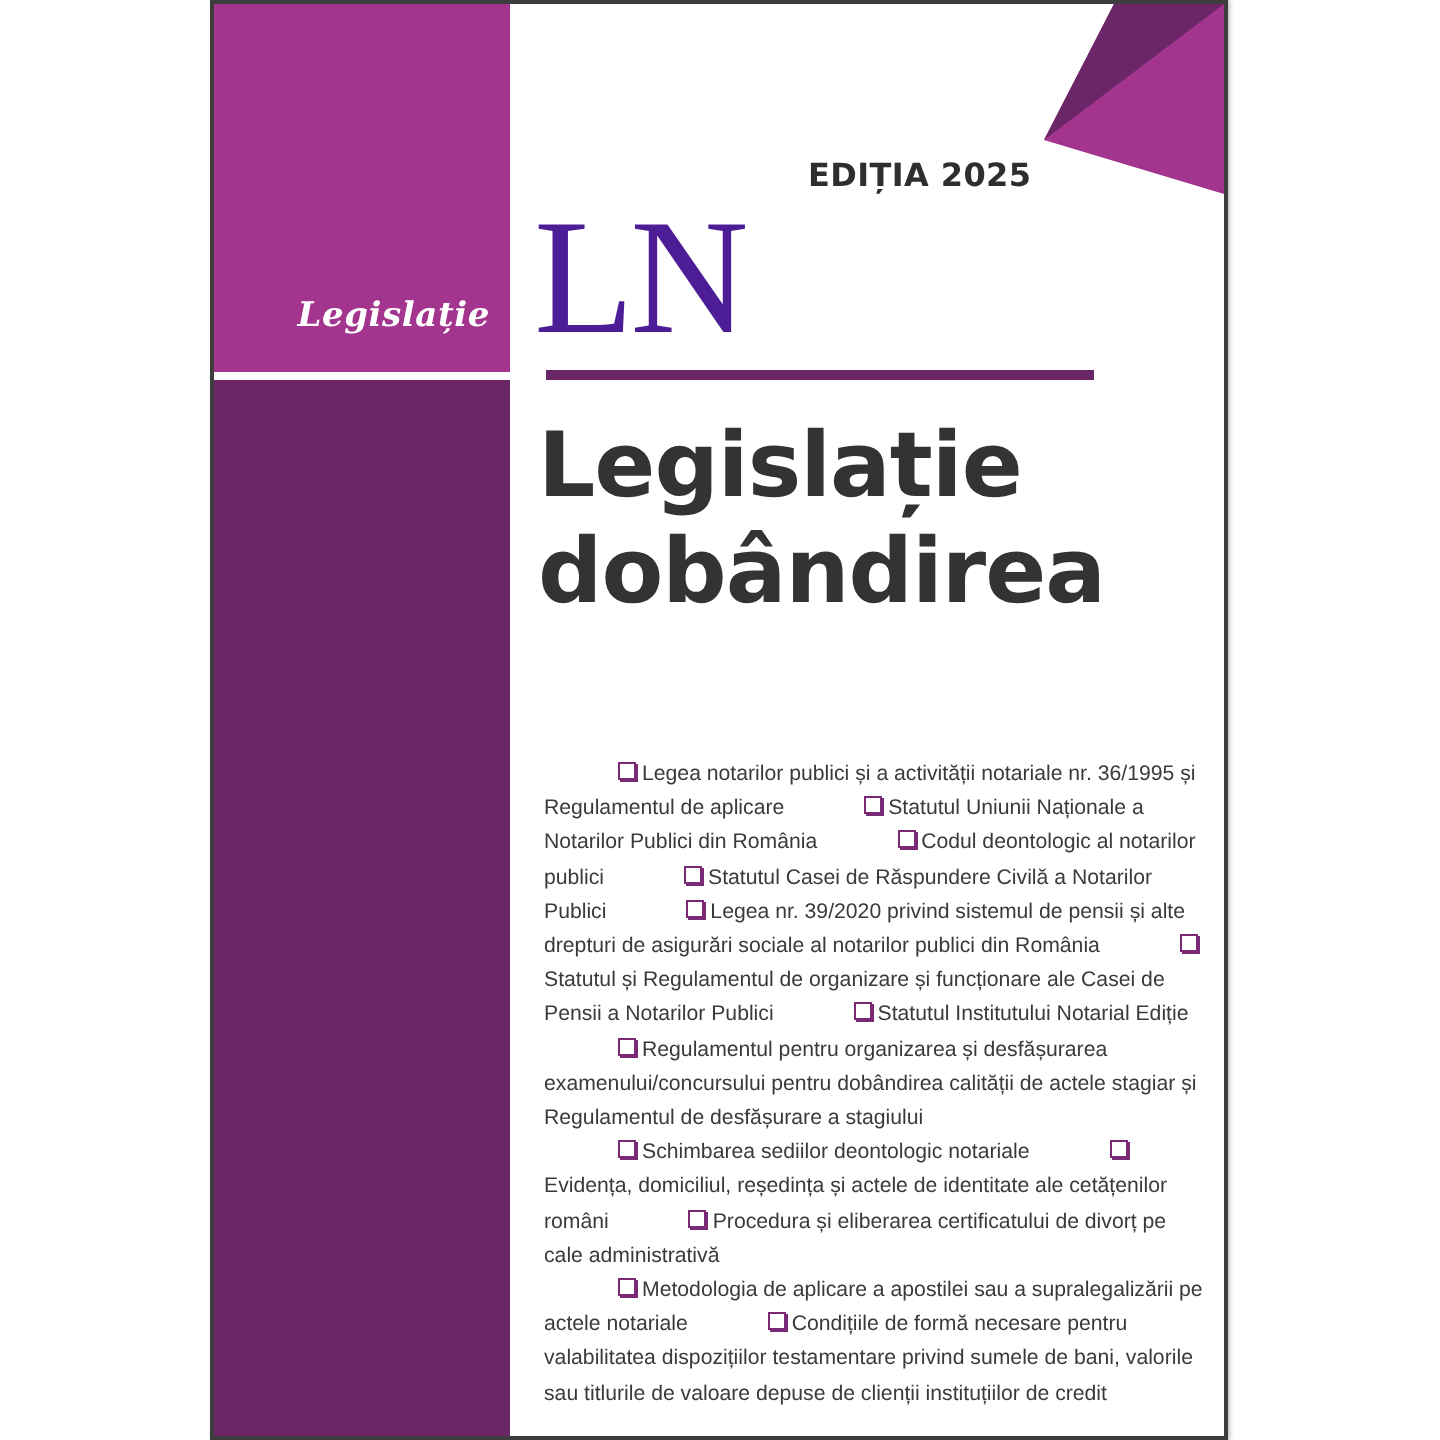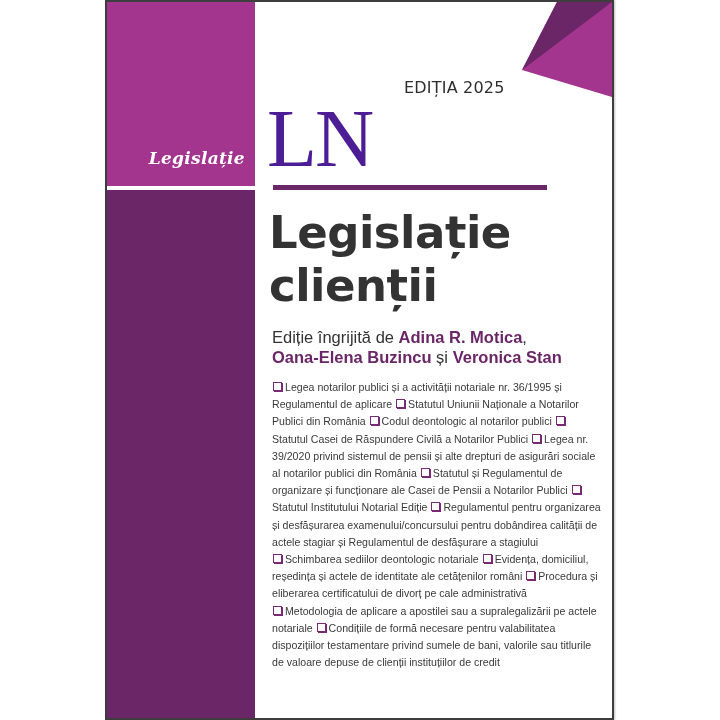--- a/index.html
+++ b/index.html
@@ -61,21 +61,21 @@
     top: 0;
     width: 90px;
     height: 110px;
   }
   .corner svg { display: block; width: 100%; height: 100%; }
   .edition {
     position: absolute;
     left: 297px;
     top: 76px;
     font-family: "DejaVu Sans", sans-serif;
-    font-weight: normal;
+    font-weight: bold;
     font-size: 16px;
     color: #2e2e2e;
     letter-spacing: 0.2px;
   }
   .ln-mark {
     position: absolute;
     left: 160px;
     top: 96px;
     font-family: "Liberation Serif", "DejaVu Serif", serif;
     font-size: 82px;
@@ -120,21 +120,21 @@
   .contents {
     position: absolute;
     left: 165px;
     top: 377px;
     width: 330px;
     font-family: "Liberation Sans", sans-serif;
     font-size: 10.6px;
     line-height: 17.2px;
     color: #3a3a3a;
   }
-  .contents .item { display: inline; }
+  .contents .item { display: inline; margin-left: 36px; }
   .contents .box {
     display: inline-block;
     width: 7px;
     height: 7px;
     border: 1px solid #7a2a74;
     box-shadow: 1px 1px 0 #7a2a74;
     margin-right: 3px;
     margin-left: 1px;
     vertical-align: 0px;
     background: #ffffff;
@@ -162,27 +162,23 @@
     </div>
 
     <div class="edition">EDIȚIA 2025</div>
 
     <div class="ln-mark">LN</div>
 
     <div class="rule"></div>
 
     <div class="title">
       <div>Legislație</div>
-      <div>clienții</div>
+      <div>dobândirea</div>
     </div>
 
-    <div class="subtitle">
-      <span>Ediție îngrijită de </span><span class="author">Adina R. Motica</span><span>,</span><br>
-      <span class="author">Oana-Elena Buzincu</span><span> și </span><span class="author">Veronica Stan</span>
-    </div>
 
     <div class="contents">
       <span class="item"><span class="box"></span><span>Legea notarilor publici și a activității notariale nr. 36/1995 și Regulamentul de aplicare</span> </span>
       <span class="item"><span class="box"></span><span>Statutul Uniunii Naționale a Notarilor Publici din România</span> </span>
       <span class="item"><span class="box"></span><span>Codul deontologic al notarilor publici</span> </span>
       <span class="item"><span class="box"></span><span>Statutul Casei de Răspundere Civilă a Notarilor Publici</span> </span>
       <span class="item"><span class="box"></span><span>Legea nr. 39/2020 privind sistemul de pensii și alte drepturi de asigurări sociale al notarilor publici din România</span> </span>
       <span class="item"><span class="box"></span><span>Statutul și Regulamentul de organizare și funcționare ale Casei de Pensii a Notarilor Publici</span> </span>
       <span class="item"><span class="box"></span><span>Statutul Institutului Notarial Ediție</span> </span>
       <span class="item"><span class="box"></span><span>Regulamentul pentru organizarea și desfășurarea examenului/concursului pentru dobândirea calității de actele stagiar și Regulamentul de desfășurare a stagiului</span><br></span>

